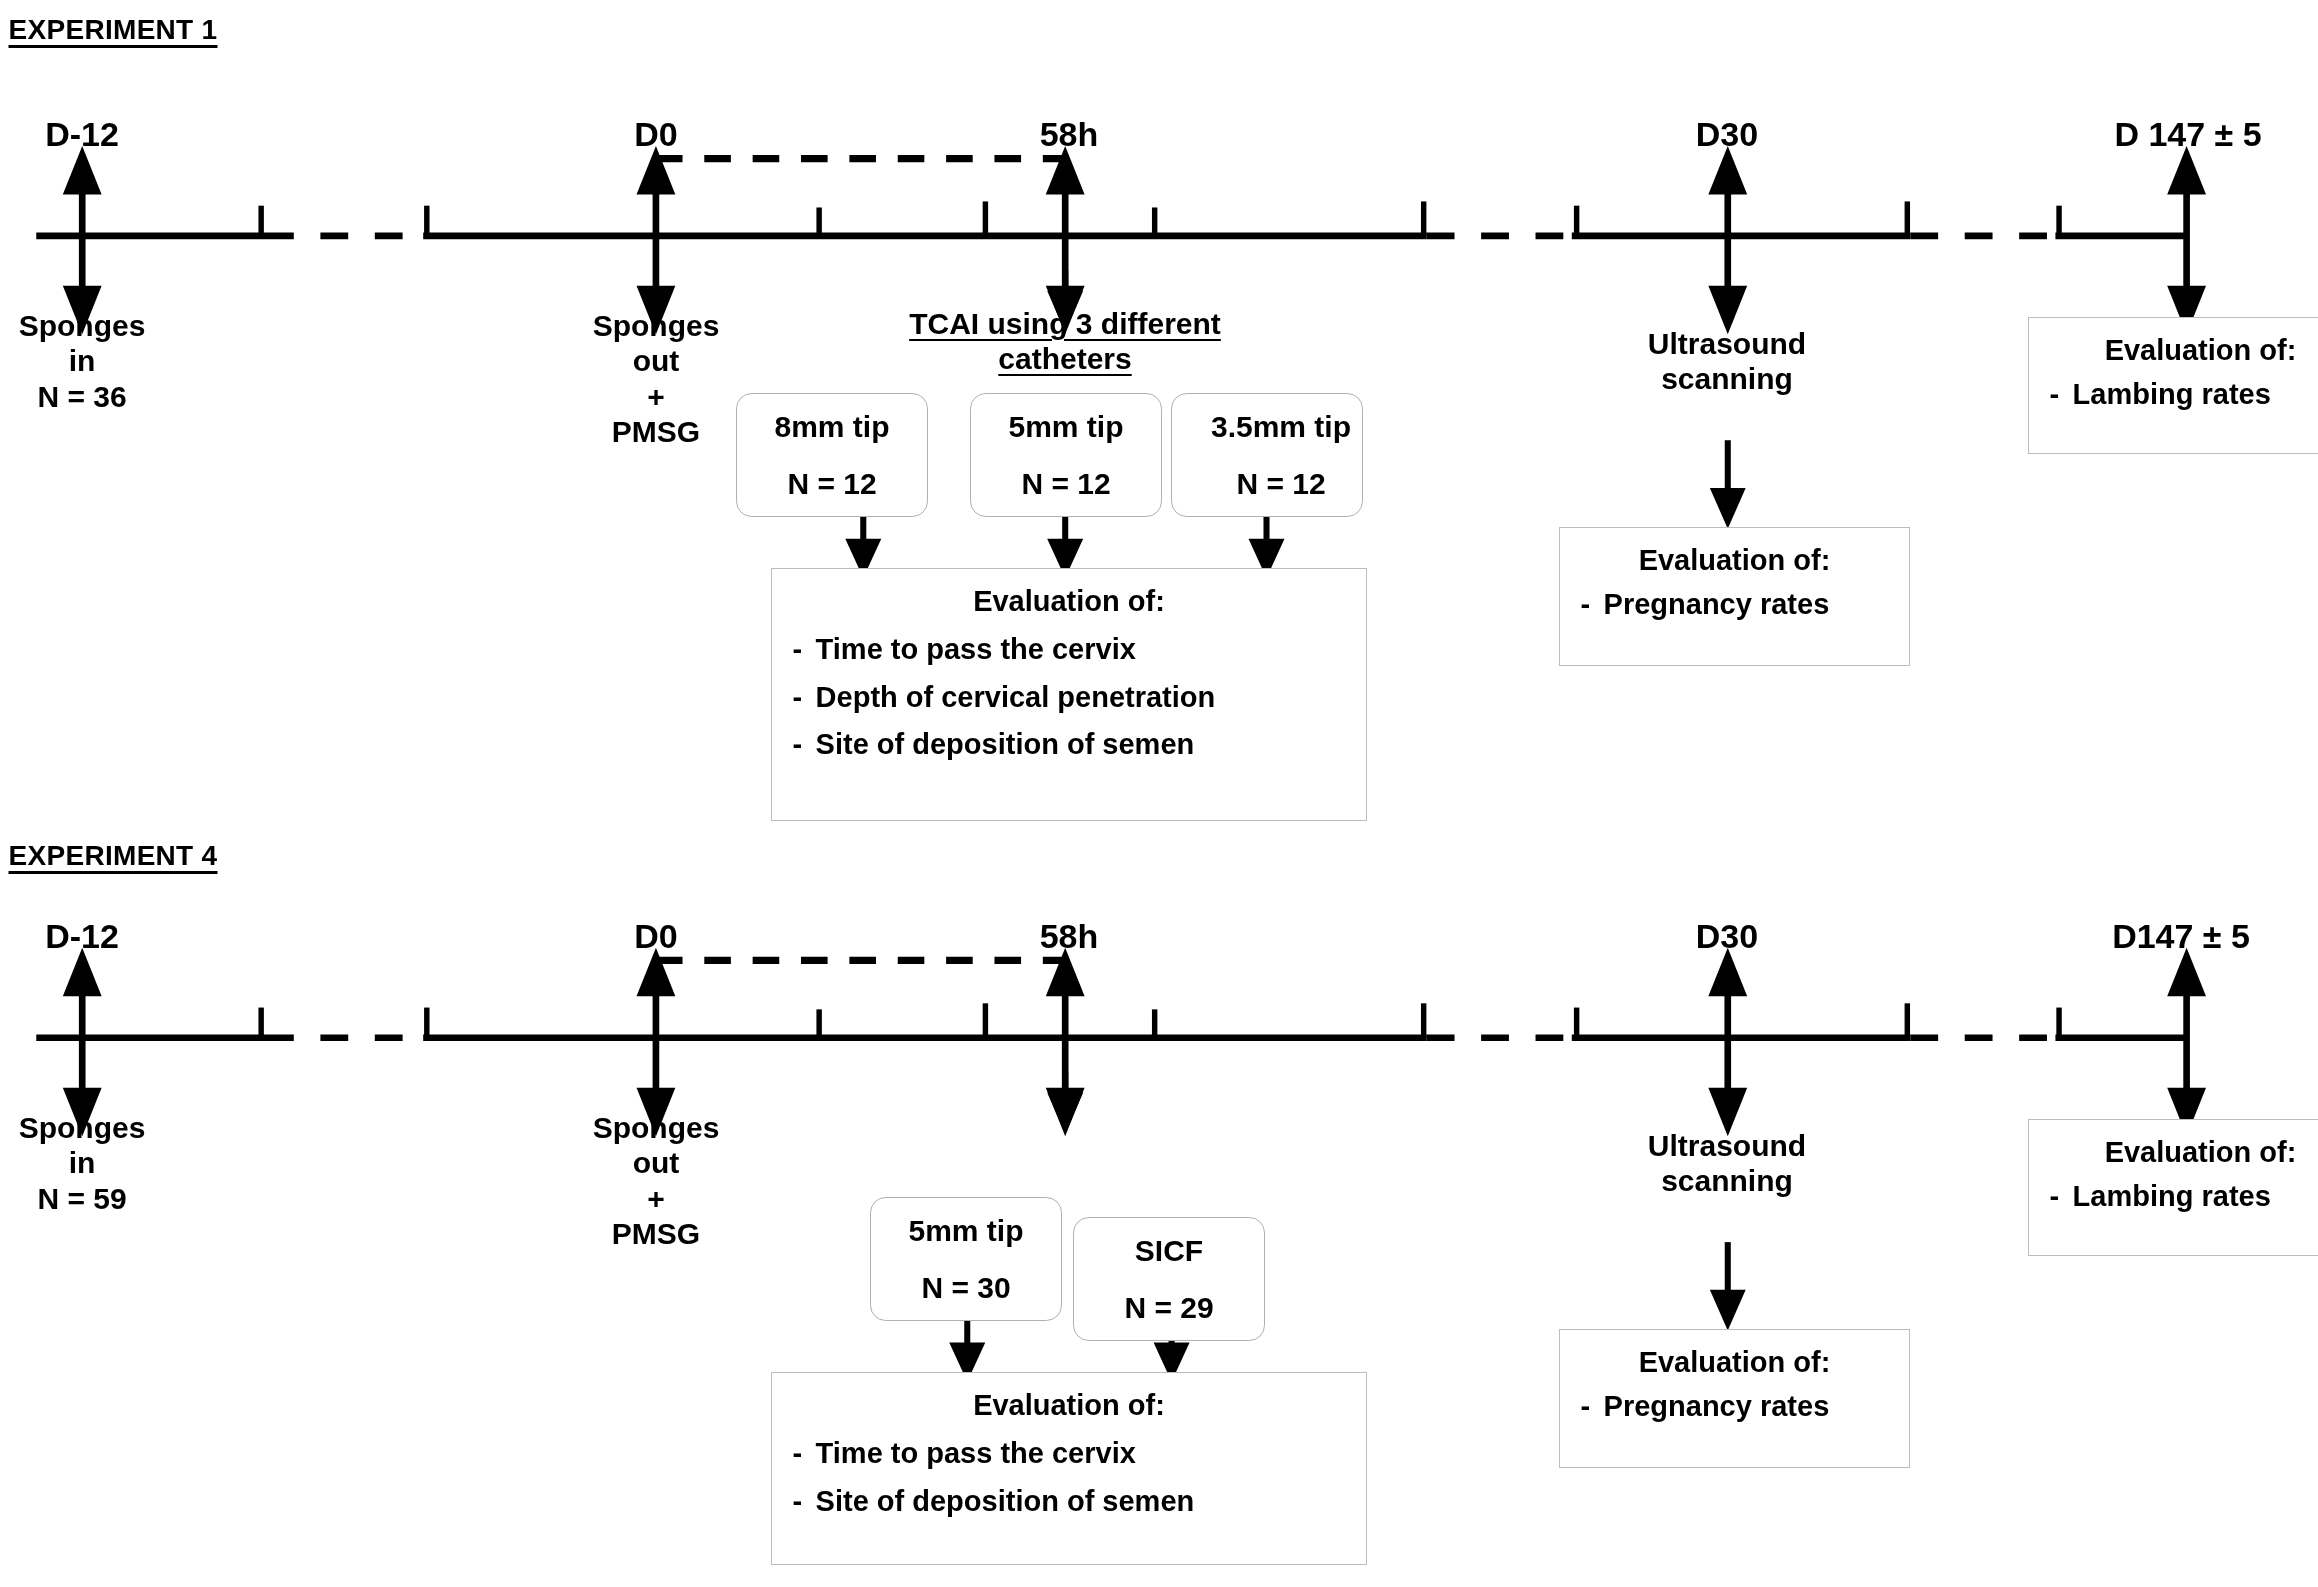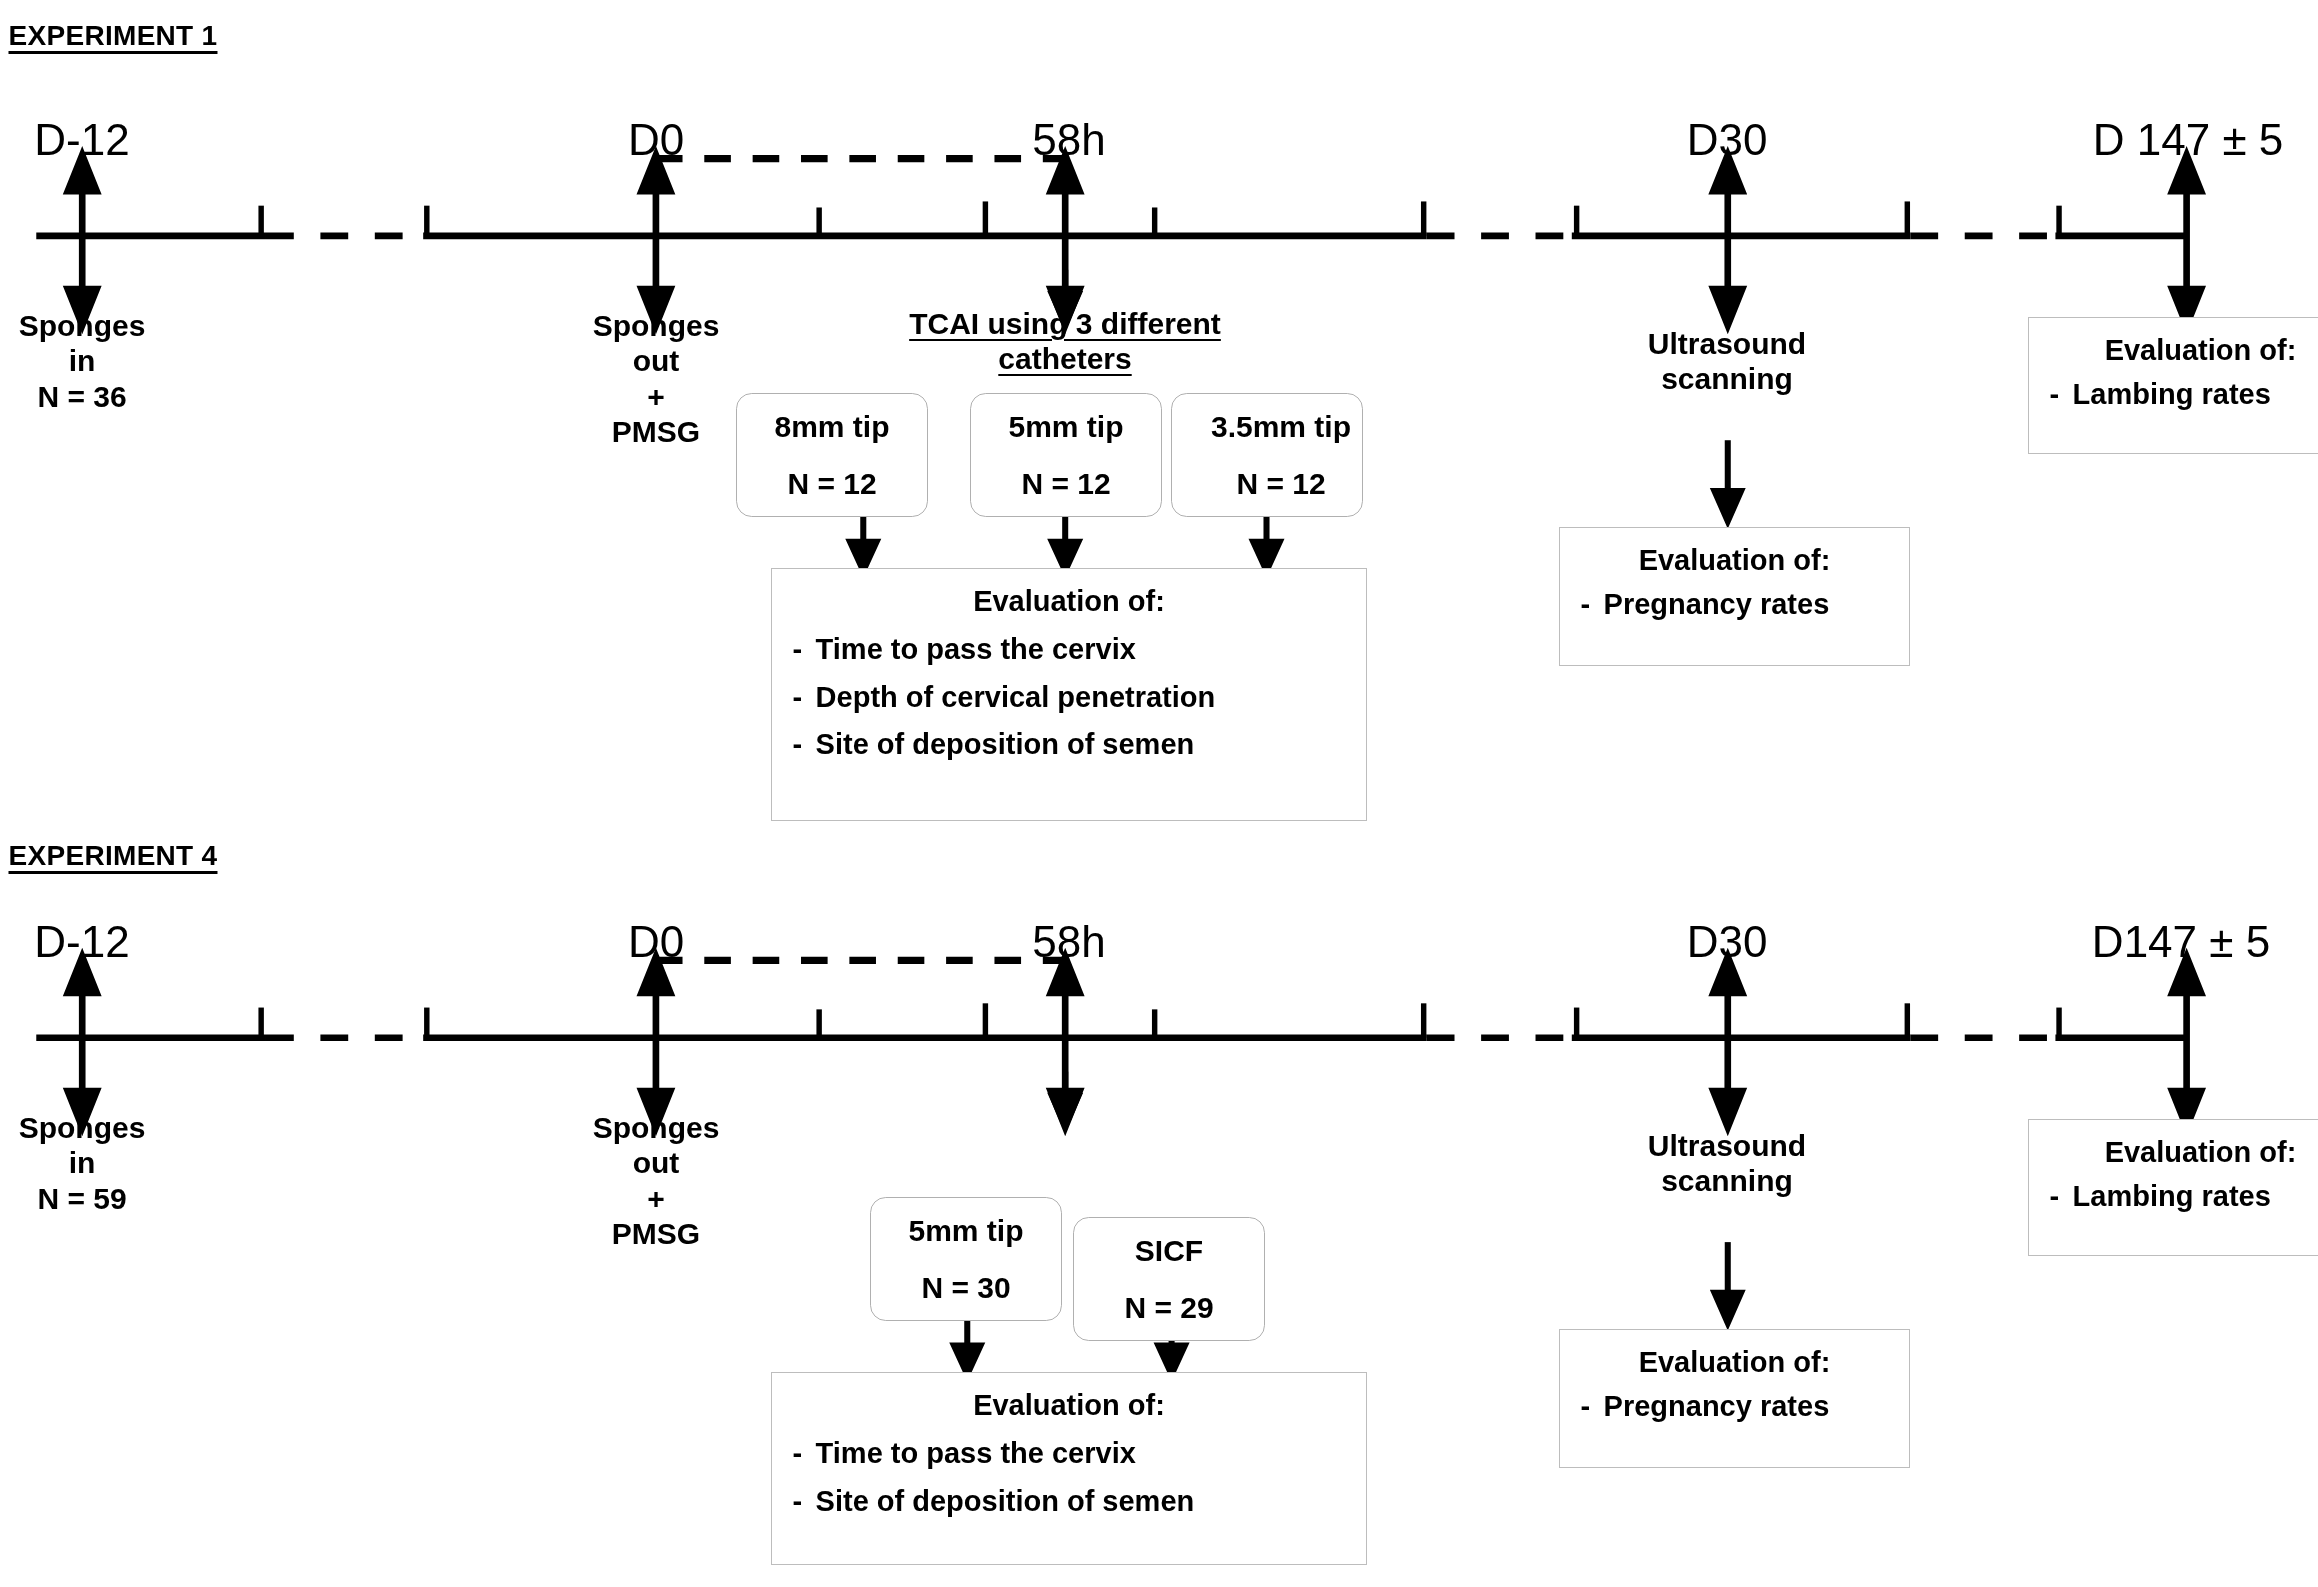--- a/index.html
+++ b/index.html
@@ -22,21 +22,21 @@
     text-decoration-thickness:3px;
     white-space:nowrap;
   }
 
   
   .tl-svg{position:absolute;left:0;top:0;}
 
   
   .date-lbl{
     position:absolute;
-    font-size:44px;font-weight:normal;
+    font-size:34px;font-weight:bold;
     white-space:nowrap;
     transform:translateX(-50%);
     text-align:center;
   }
 
   
   .under-lbl{
     position:absolute;
     font-size:30px;font-weight:bold;
     line-height:1.18;
@@ -91,21 +91,21 @@
   }
   .ebox .eb-dash{width:23px;flex:0 0 23px;}
   .ebox.compact .eb-title{margin-bottom:11px;}
   .ebox.compact .eb-item{margin:9.7px 0;}
 </style>
 </head>
 <body>
 
 <div class="exp" id="exp1">
 
-  <div class="exp-title" style="left:8.5px;top:20px;text-align:center;">EXPERIMENT 1</div>
+  <div class="exp-title" style="left:8.5px;top:14px;text-align:center;">EXPERIMENT 1</div>
 
   <svg class="tl-svg" width="2319" height="794" viewBox="0 0 3836 1313">
 
     <g stroke="#000" stroke-width="11" fill="none">
       <line x1="60" y1="390" x2="440" y2="390"></line>
       <line x1="700" y1="390" x2="2360" y2="390"></line>
       <line x1="2600" y1="390" x2="3160" y2="390"></line>
       <line x1="3400" y1="390" x2="3620" y2="390"></line>
     </g>
     <g stroke="#000" stroke-width="11" fill="none" stroke-dasharray="46 44">

